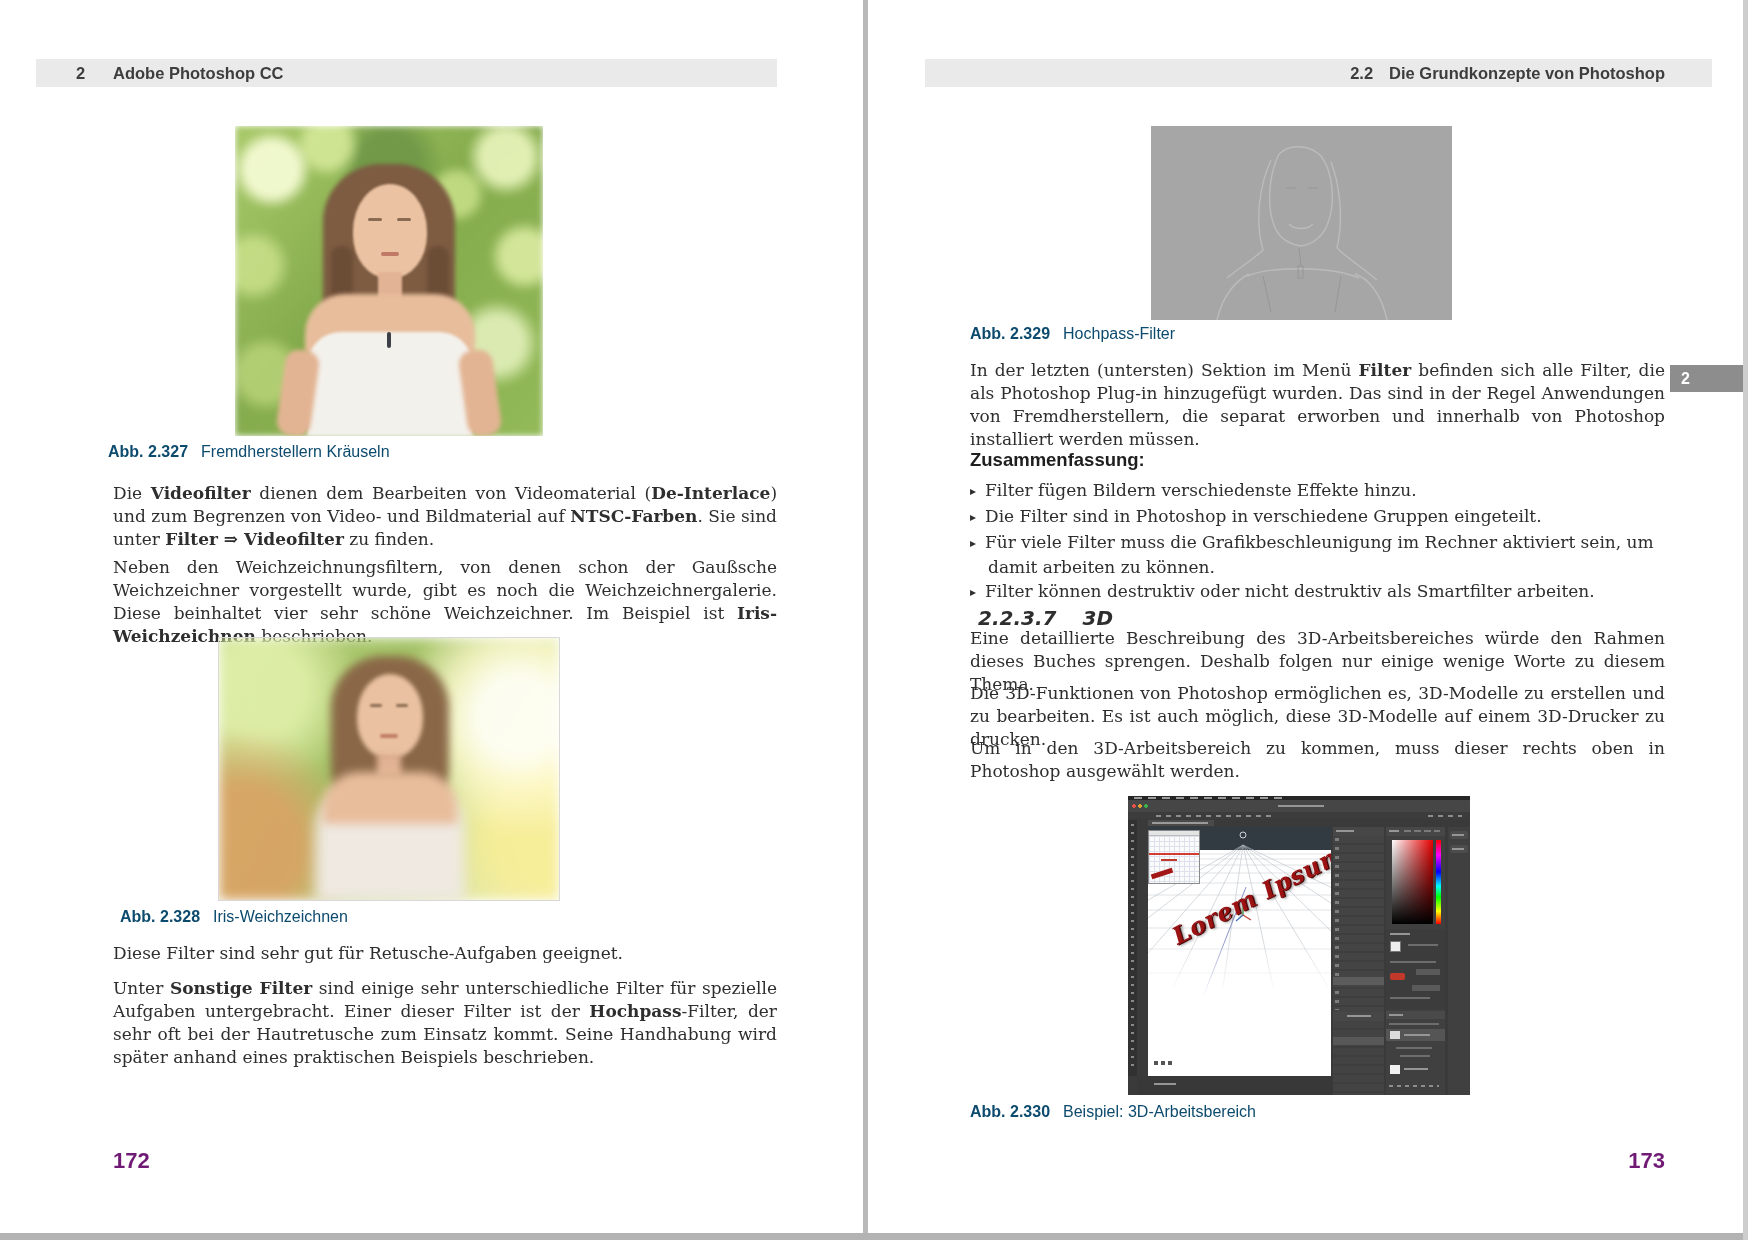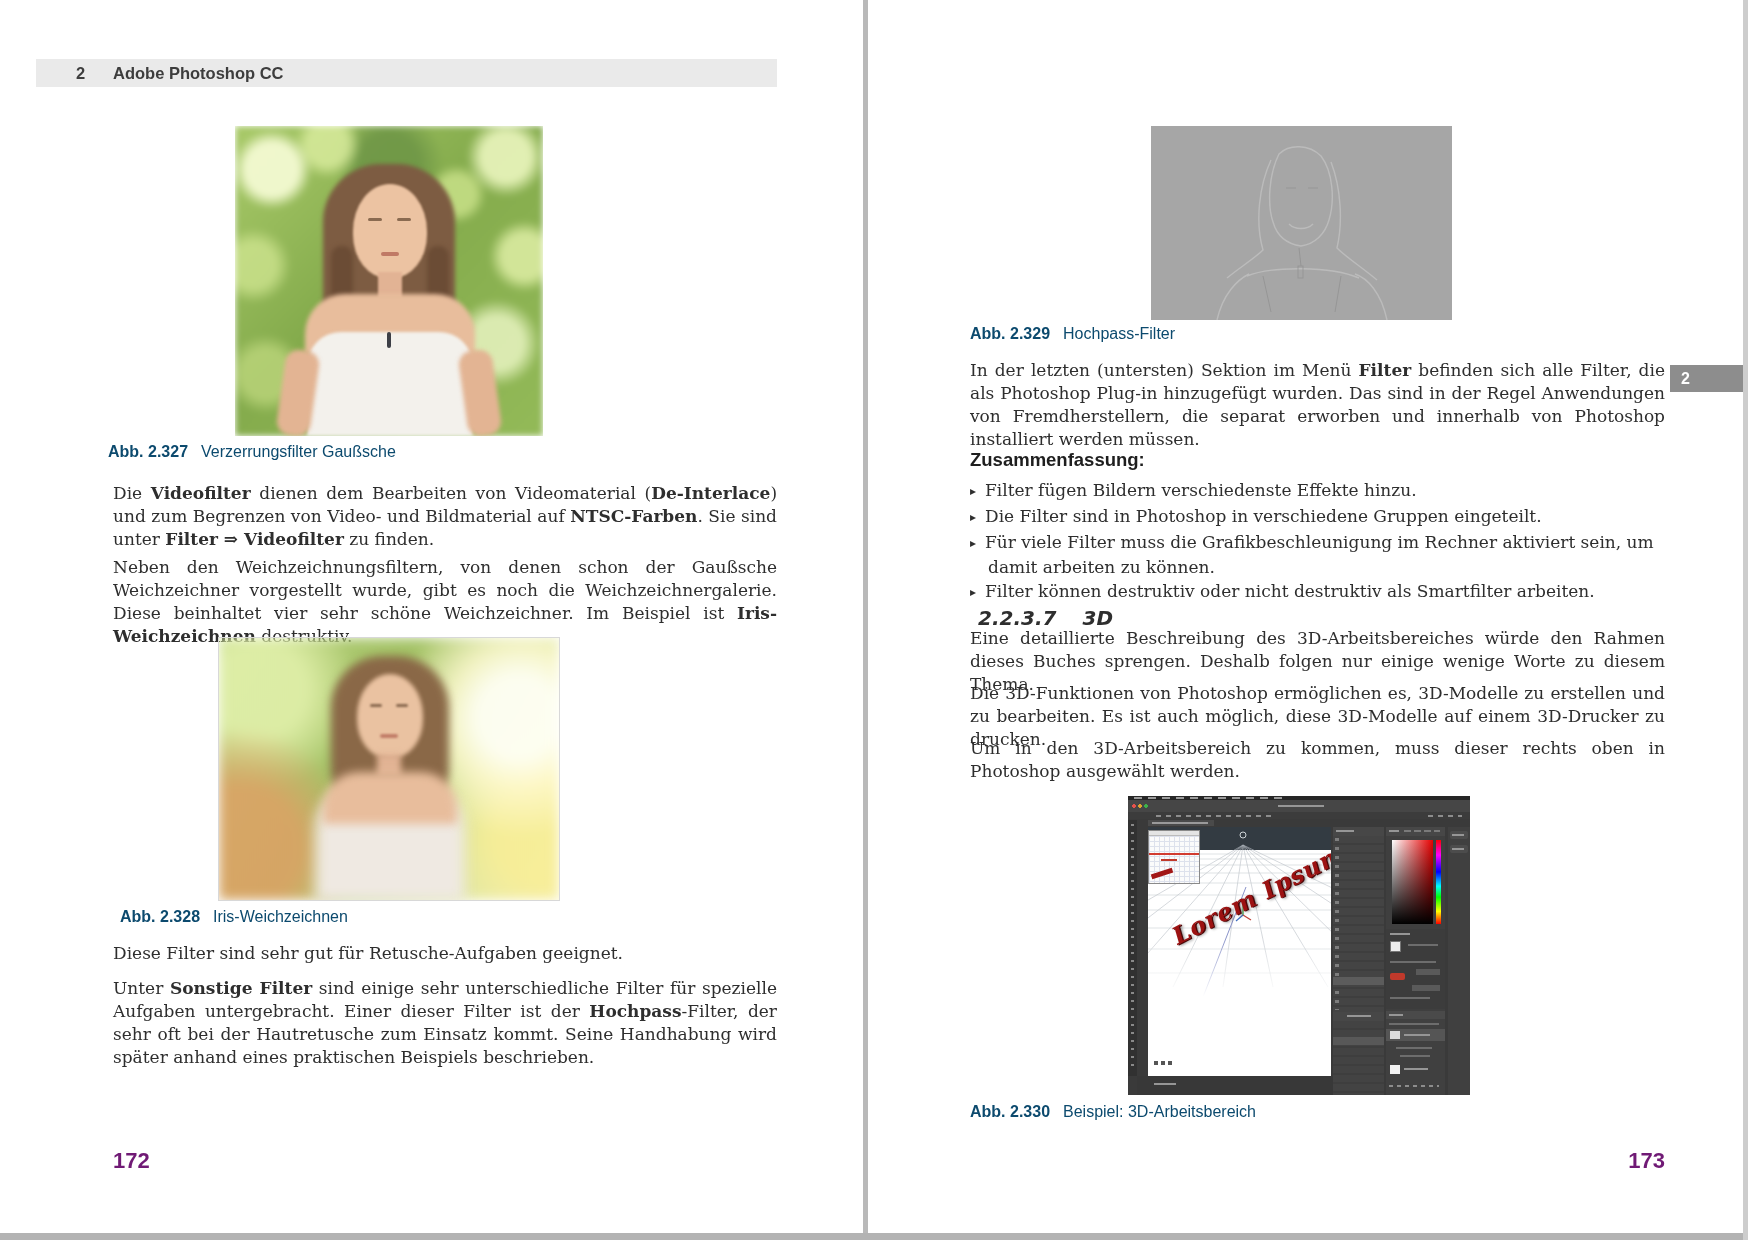--- a/index.html
+++ b/index.html
@@ -70,26 +70,26 @@
     <div class="abs" style="left:143px;top:146px;width:24px;height:26px;background:#e2b394;filter:blur(1px);"></div>
 
     <div class="abs" style="left:70px;top:168px;width:170px;height:60px;background:#e8bd9c;border-radius:40px 40px 0 0;filter:blur(2px);"></div>
     <div class="abs" style="left:72px;top:206px;width:166px;height:104px;background:#f3f1ec;border-radius:34px 34px 0 0;filter:blur(1.5px);"></div>
     <div class="abs" style="left:46px;top:224px;width:34px;height:86px;background:#e3b493;border-radius:14px;transform:rotate(8deg);filter:blur(2px);"></div>
     <div class="abs" style="left:228px;top:224px;width:34px;height:86px;background:#e3b493;border-radius:14px;transform:rotate(-8deg);filter:blur(2px);"></div>
     <div class="abs" style="left:152px;top:206px;width:4px;height:16px;background:#3c3f46;border-radius:2px;"></div>
   </div>
 
   <p class="abs caption" style="left:108px;top:443px;width:670px;">
-    <span class="cap-label">Abb. 2.327</span><span>Verzerrungsfilter Gaußsche</span>
+    <span class="cap-label">Abb. 2.327</span><span>Fremdherstellern Kräuseln</span>
   </p>
 
   <p class="abs body-par" style="left:113px;top:482px;width:664px;"><span>Die </span><span class="b">Videofilter</span><span> dienen dem Bearbeiten von Videomaterial (</span><span class="b">De-Interlace</span><span>) und zum Begrenzen von Video- und Bildmaterial auf </span><span class="b">NTSC-Farben</span><span>. Sie sind unter </span><span class="b">Filter ⇒ Videofilter</span><span> zu finden.</span></p>
 
-  <p class="abs body-par" style="left:113px;top:556px;width:664px;"><span>Neben den Weichzeichnungsfiltern, von denen schon der Gaußsche Weichzeichner vorgestellt wurde, gibt es noch die Weichzeichnergalerie. Diese beinhaltet vier sehr schöne Weichzeichner. Im Beispiel ist </span><span class="b">Iris-Weichzeichnen</span><span> destruktiv.</span></p>
+  <p class="abs body-par" style="left:113px;top:556px;width:664px;"><span>Neben den Weichzeichnungsfiltern, von denen schon der Gaußsche Weichzeichner vorgestellt wurde, gibt es noch die Weichzeichnergalerie. Diese beinhaltet vier sehr schöne Weichzeichner. Im Beispiel ist </span><span class="b">Iris-Weichzeichnen</span><span> beschrieben.</span></p>
 
   <div class="abs photo" style="left:218px;top:637px;width:342px;height:264px;border:1px solid #d8d8d8;box-sizing:border-box;">
     <div class="ph-layer" style="filter:blur(6px);background:
       radial-gradient(circle at 88% 30%, rgba(255,255,245,.95) 0 40px, rgba(255,250,210,.8) 70px, rgba(255,250,210,0) 120px),
       radial-gradient(circle at 96% 75%, rgba(248,238,150,.9) 0 50px, rgba(248,238,150,0) 110px),
       radial-gradient(circle at 6% 80%,  rgba(222,160,100,.85) 0 60px, rgba(222,160,100,0) 120px),
       radial-gradient(circle at 12% 20%, rgba(225,240,170,.9) 0 46px, rgba(225,240,170,0) 100px),
       linear-gradient(120deg,#b9d27e 0%,#a3c266 40%,#d8e49a 75%,#f3eec0 100%);"></div>
     <div class="abs" style="left:96px;top:150px;width:150px;height:114px;background:#efe9e2;border-radius:40px 40px 0 0;filter:blur(7px);"></div>
     <div class="abs" style="left:112px;top:18px;width:118px;height:150px;background:#8a6847;border-radius:52px 52px 36px 36px;filter:blur(4px);"></div>
@@ -108,20 +108,23 @@
   <p class="abs body-par" style="left:113px;top:942px;width:664px;"><span>Diese Filter sind sehr gut für Retusche-Aufgaben geeignet.</span></p>
 
   <p class="abs body-par" style="left:113px;top:977px;width:664px;"><span>Unter </span><span class="b">Sonstige Filter</span><span> sind einige sehr unterschiedliche Filter für spezielle Aufgaben untergebracht. Einer dieser Filter ist der </span><span class="b">Hochpass</span><span>-Filter, der sehr oft bei der Hautretusche zum Einsatz kommt. Seine Handhabung wird später anhand eines praktischen Beispiels beschrieben.</span></p>
 
   <div class="abs pagenum" style="left:113px;top:1148px;">172</div>
 
   <div class="abs divider" style="left:863px;top:0;width:5px;height:1240px;"></div>
   <div class="abs bottomstrip" style="left:0;top:1233px;width:1748px;height:7px;"></div>
   <div class="abs edgestrip" style="left:1743px;top:0;width:5px;height:1240px;"></div>
 
+  <div class="abs hbar" style="left:925px;top:59px;width:787px;text-align:right;padding-right:47px;box-sizing:border-box;">
+    <span class="hnum" style="margin-right:16px;">2.2</span><span>Die Grundkonzepte von Photoshop</span>
+  </div>
 
   <div class="abs photo" style="left:1151px;top:126px;width:301px;height:194px;background:#a6a6a6;">
     <svg width="301" height="194" viewBox="0 0 301 194">
       <g fill="none" stroke="#c3c3c3" stroke-width="1.4" opacity="0.75">
         <path d="M128 28 C118 48 116 78 122 96 C126 110 136 118 150 120 C164 118 174 108 178 94 C184 74 182 46 170 30 C158 18 138 18 128 28 Z"></path>
         <path d="M120 34 C108 60 104 96 112 124 C104 132 88 142 76 152"></path>
         <path d="M180 36 C190 62 192 96 186 122 C196 132 212 142 226 154"></path>
         <path d="M138 98 C144 104 156 104 162 98"></path>
         <path d="M96 150 C120 140 180 140 208 152"></path>
         <path d="M66 194 C72 168 86 154 98 148"></path>

